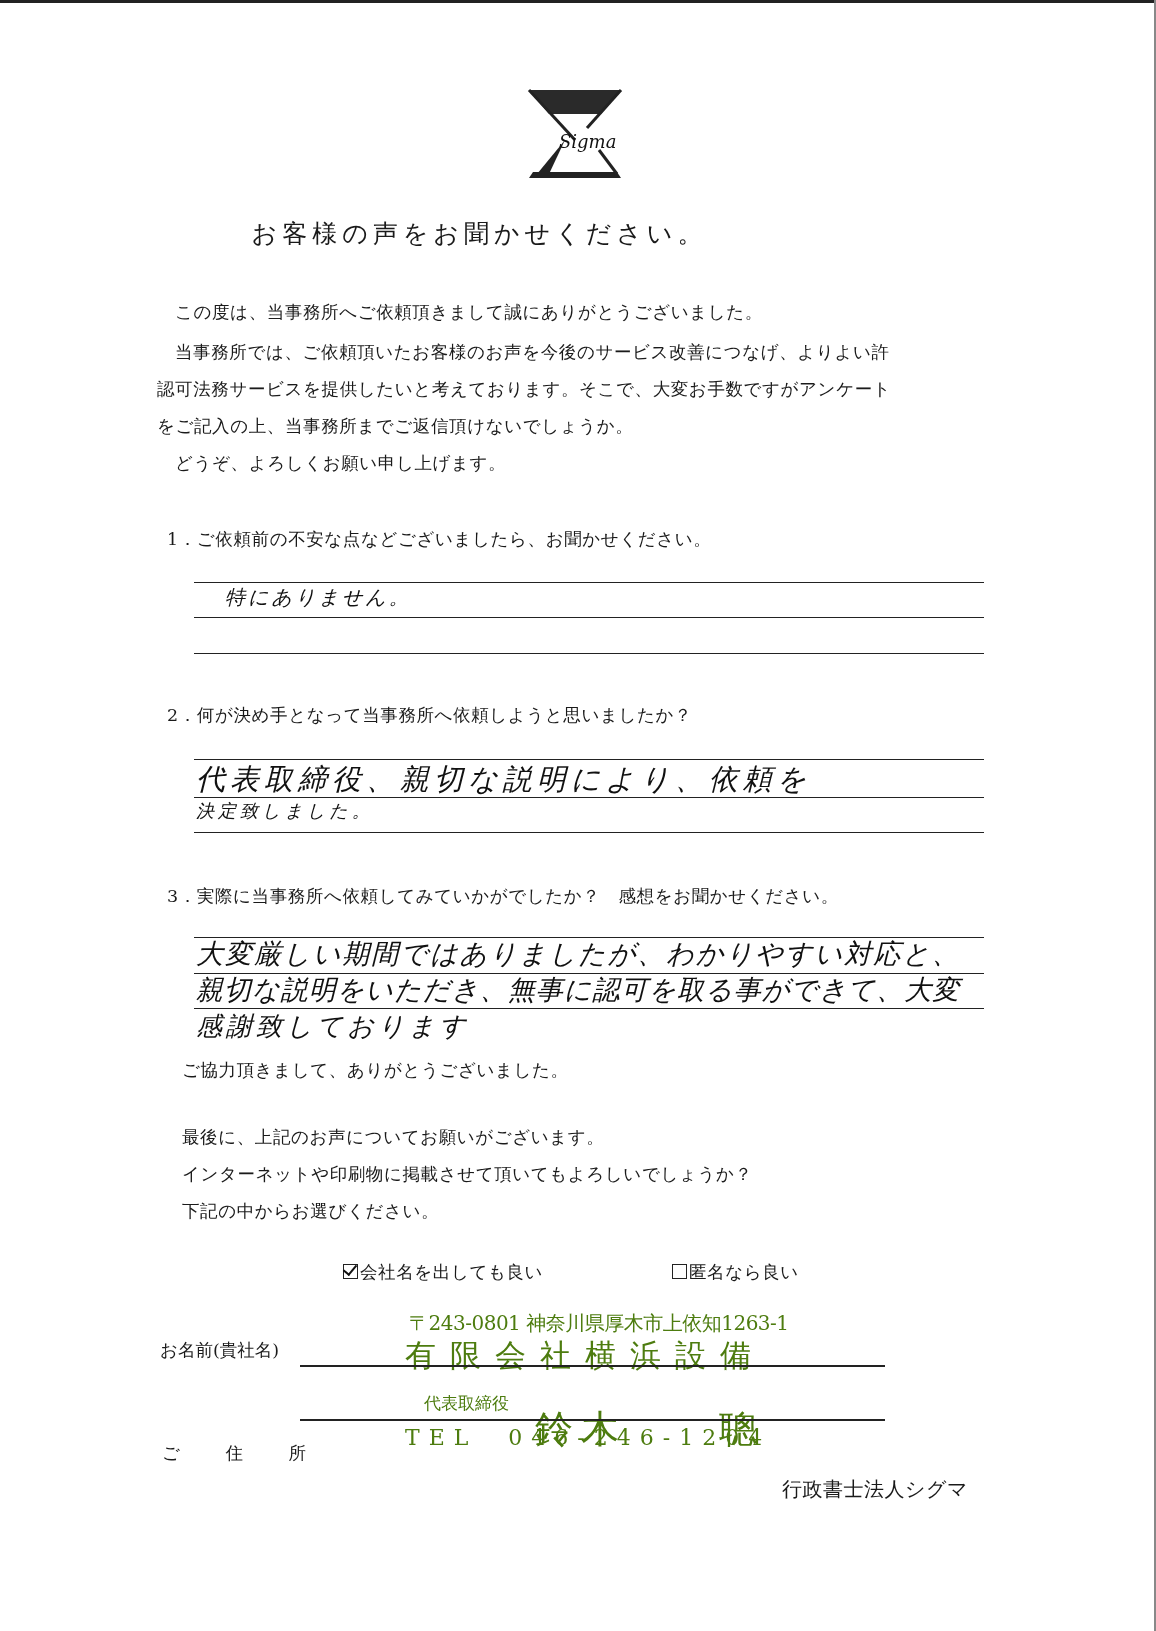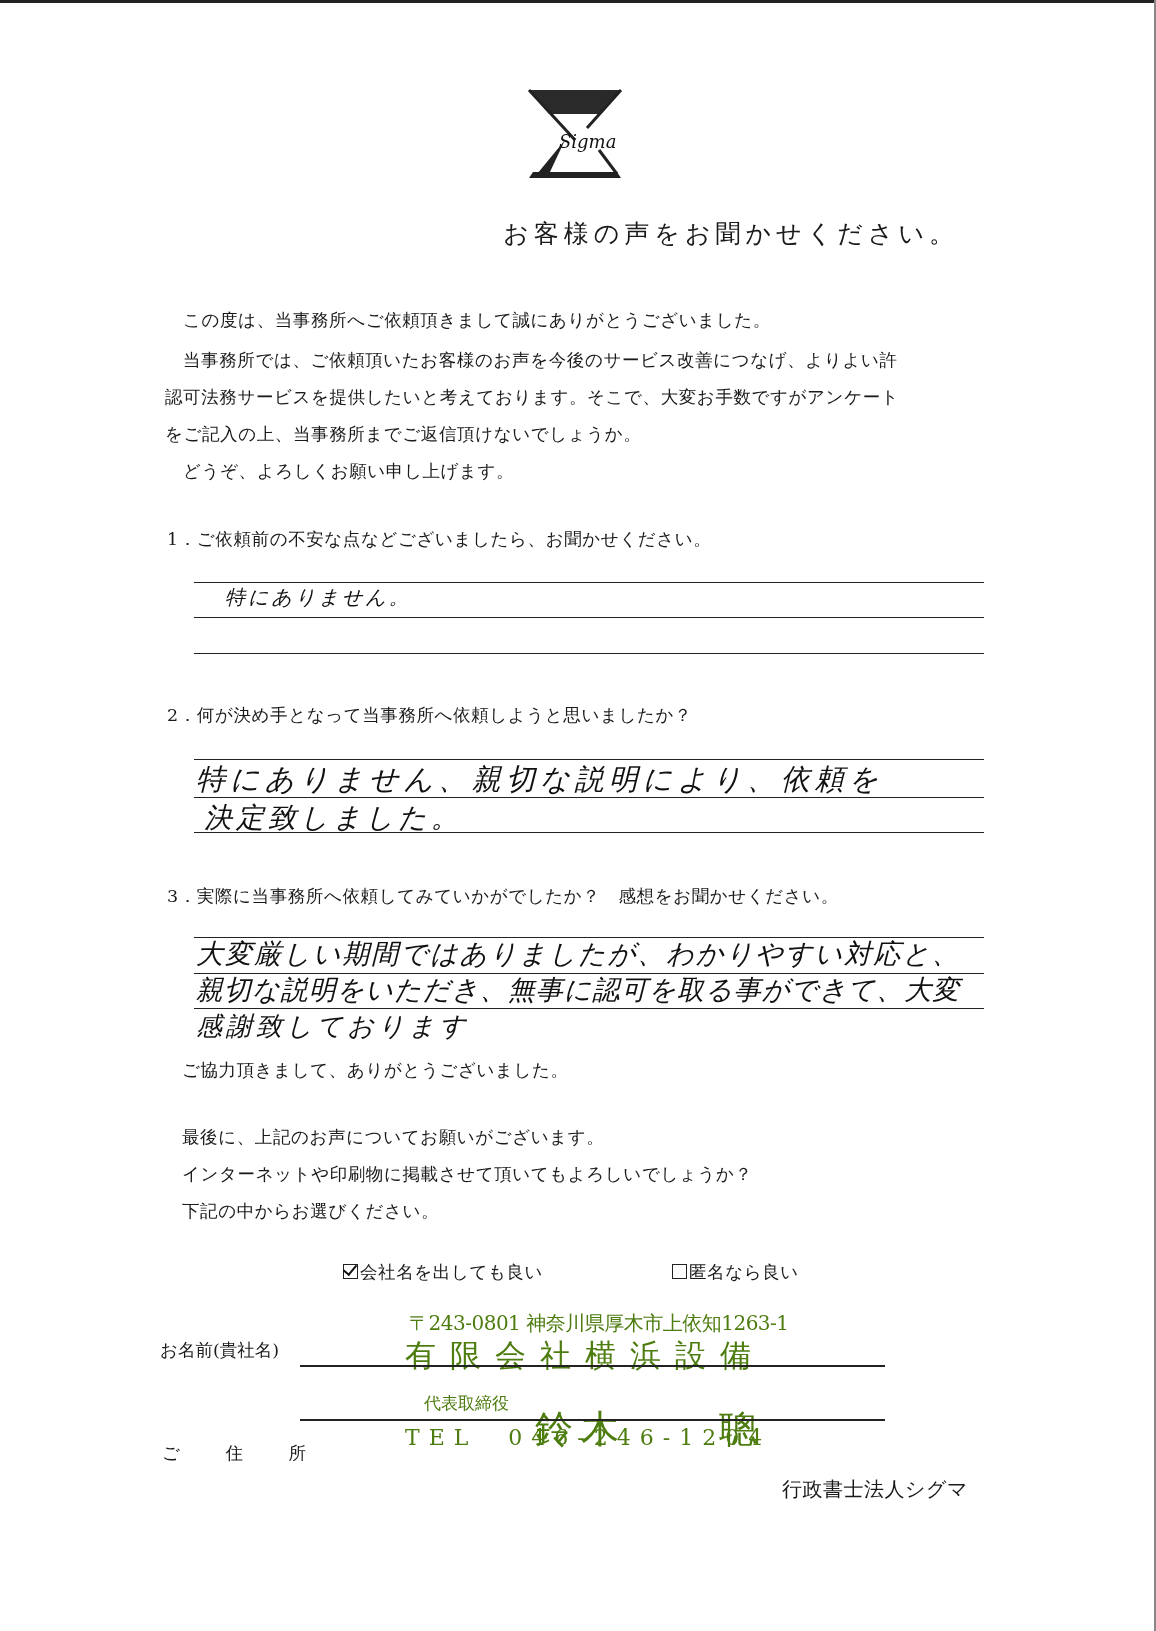--- a/index.html
+++ b/index.html
@@ -2,22 +2,22 @@
 <html><head>
 <meta charset="utf-8">
 <style>
   html, body { margin:0; padding:0; background:#ffffff; }
   body { width:1156px; height:1631px; position:relative; overflow:hidden;
          font-family:"DejaVu Serif", "Liberation Serif", serif; color:#1a1a1a; }
   .topedge { position:absolute; left:0; top:0; width:1156px; height:3px; background:#222; }
   .rightedge { position:absolute; right:0; top:0; width:2px; height:1631px; background:#888; }
   .abs { position:absolute; }
   .logo { left:525px; top:88px; width:100px; height:92px; }
-  .title { left:0; width:959px; top:217px; text-align:right; font-size:25px; letter-spacing:5px; }
-  .intro p { position:absolute; margin:8px; font-size:17.5px; white-space:nowrap; letter-spacing:0.6px; }
+  .title { left:0; width:959px; top:217px; text-align:center; font-size:25px; letter-spacing:5px; }
+  .intro p { position:absolute; margin:0; font-size:17.5px; white-space:nowrap; letter-spacing:0.6px; }
   .q { position:absolute; margin:7px; font-size:17.5px; white-space:nowrap; letter-spacing:0.6px; }
   .rule { position:absolute; height:0; border-top:1.6px solid #222; }
   .hand { position:absolute; margin:0; white-space:nowrap;
           font-family:"DejaVu Sans", "Liberation Sans", sans-serif; font-weight:300;
           font-style:italic; color:#111; letter-spacing:3px; }
   .opt { position:absolute; font-size:17.5px; white-space:nowrap; letter-spacing:0.6px; }
   .box { display:inline-block; width:13px; height:13px; border:1.5px solid #222; vertical-align:-1px; margin-right:2px; position:relative; }
   .box.checked::after { content:""; position:absolute; left:2px; top:-3px; width:6px; height:11px;
       border-right:2px solid #111; border-bottom:2px solid #111; transform:rotate(40deg); }
   .label { position:absolute; font-size:17.5px; white-space:nowrap; }
@@ -56,23 +56,23 @@
 </p>
 <div class="rule" style="left:194px;top:582px;width:790px;"></div>
 <p class="hand" style="left:225px;top:584px;font-size:20px;">特にありません。</p>
 <div class="rule" style="left:194px;top:617px;width:790px;"></div>
 <div class="rule" style="left:194px;top:653px;width:790px;"></div>
 
 <p class="q" style="left:160px;top:696px;">
   <span>2．</span><span>何が決め手となって当事務所へ依頼しようと思いましたか？</span>
 </p>
 <div class="rule" style="left:194px;top:759px;width:790px;"></div>
-<p class="hand" style="left:196px;top:760px;font-size:29px;letter-spacing:5px;">特にありません、親切な説明により、依頼を</p>
+<p class="hand" style="left:196px;top:760px;font-size:29px;letter-spacing:5px;">代表取締役、親切な説明により、依頼を</p>
 <div class="rule" style="left:194px;top:797px;width:790px;"></div>
-<p class="hand" style="left:196px;top:799px;font-size:28px;letter-spacing:4px;margin-left:8px;">決定致しました。</p>
+<p class="hand" style="left:196px;top:799px;font-size:18px;letter-spacing:4px;">決定致しました。</p>
 <div class="rule" style="left:194px;top:832px;width:790px;"></div>
 
 <p class="q" style="left:160px;top:877px;">
   <span>3．</span><span>実際に当事務所へ依頼してみていかがでしたか？　感想をお聞かせください。</span>
 </p>
 <div class="rule" style="left:194px;top:937px;width:790px;"></div>
 <p class="hand" style="left:196px;top:936px;font-size:27px;letter-spacing:2px;">大変厳しい期間ではありましたが、わかりやすい対応と、</p>
 <div class="rule" style="left:194px;top:973px;width:790px;"></div>
 <p class="hand" style="left:196px;top:972px;font-size:27px;letter-spacing:1px;">親切な説明をいただき、無事に認可を取る事ができて、大変</p>
 <div class="rule" style="left:194px;top:1008px;width:790px;"></div>

